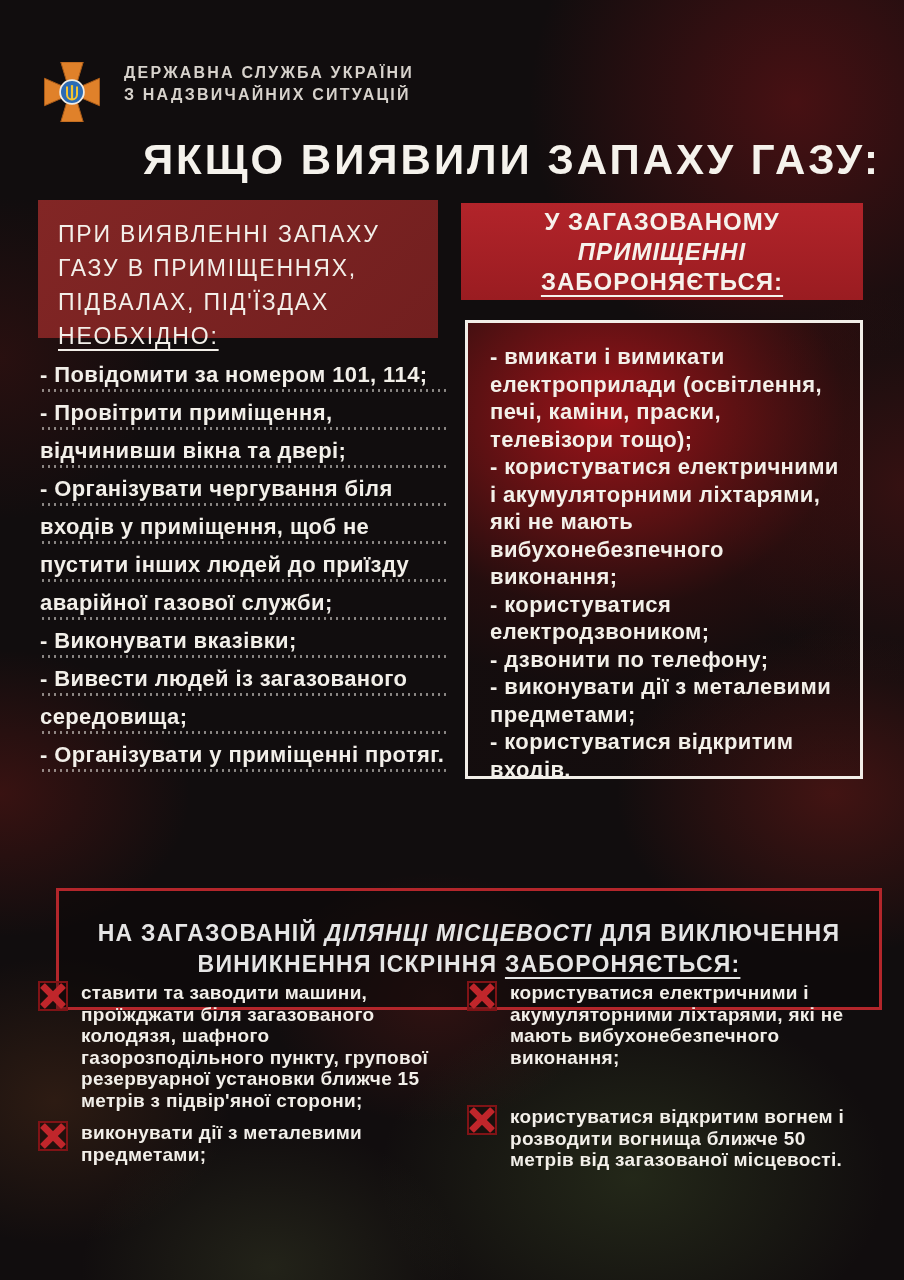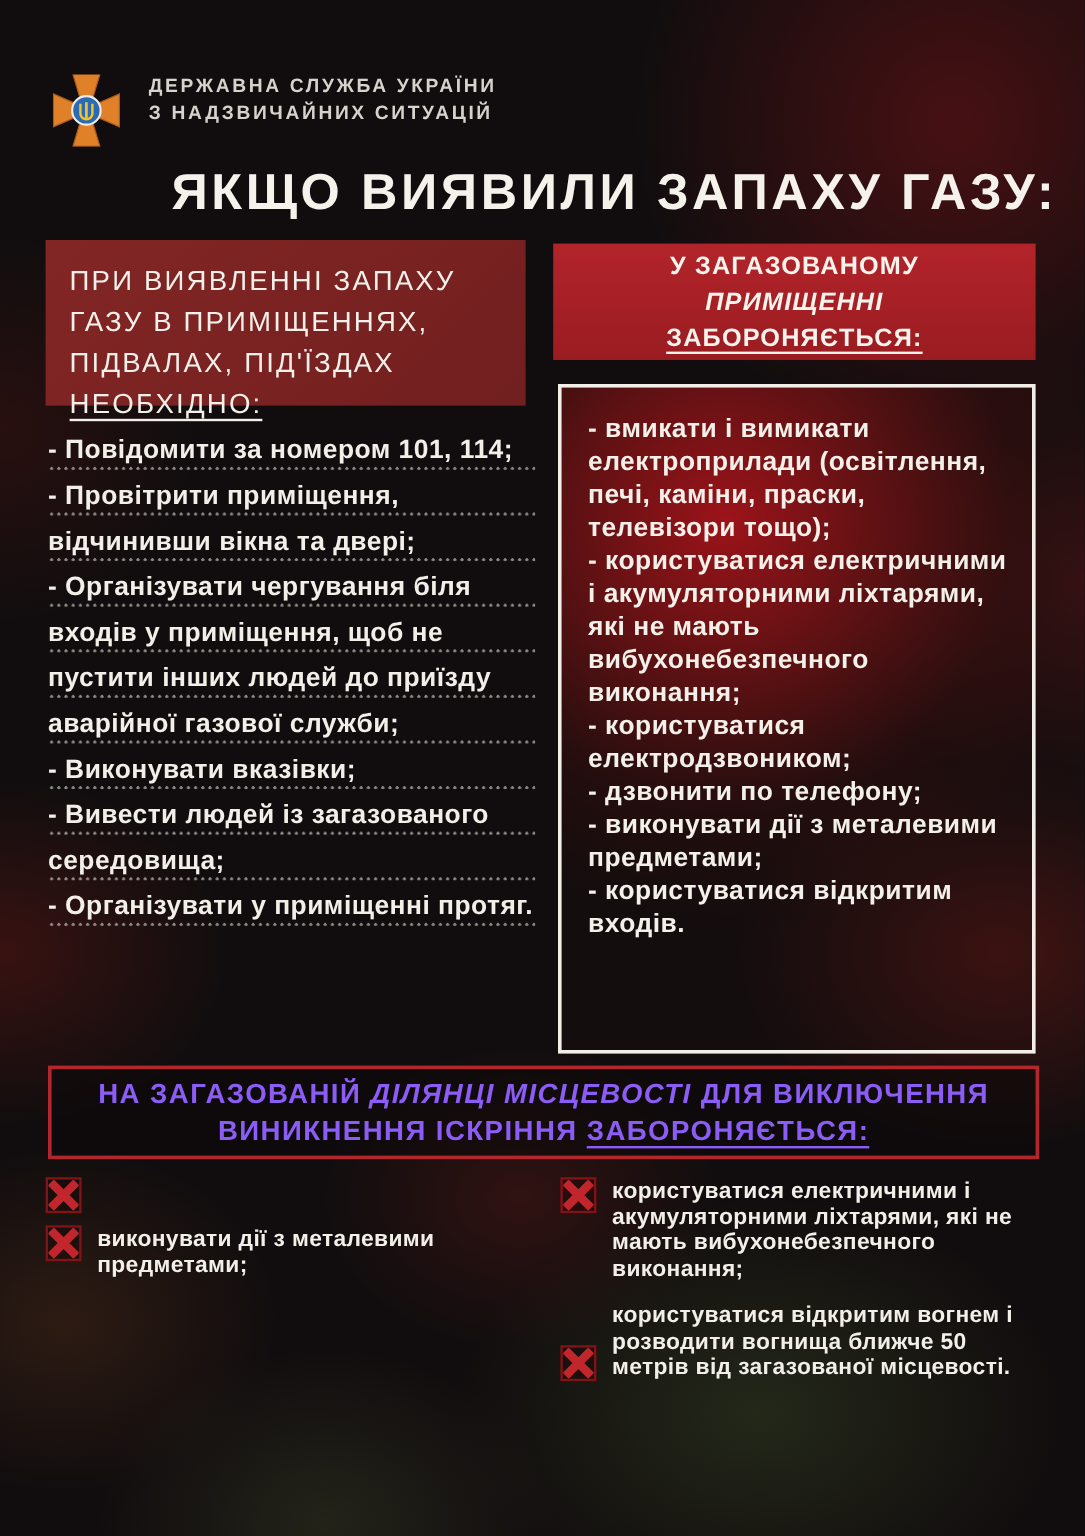--- a/index.html
+++ b/index.html
@@ -28,49 +28,49 @@
   }
   .panel-header-left{
     position:absolute;left:38px;top:200px;width:400px;height:138px;box-sizing:border-box;
     padding:17px 20px;background:linear-gradient(135deg,#822625,#721f1f);
     font-size:23px;font-weight:400;letter-spacing:1.8px;line-height:34px;color:#f3efe9;
   }
   .panel-header-right{
     position:absolute;left:461px;top:203px;width:402px;height:97px;box-sizing:border-box;
     display:flex;align-items:center;justify-content:center;text-align:center;
     padding:10px 26px;background:linear-gradient(180deg,#b2242a,#9a1c21);
-    font-size:21px;font-weight:700;letter-spacing:1px;line-height:30px;color:#f6f2ec;
+    font-size:24px;font-weight:700;letter-spacing:1px;line-height:30px;color:#f6f2ec;
   }
   .u{text-decoration:underline;text-decoration-thickness:2px;text-underline-offset:5px;}
   .it{font-style:italic;}
   .left-list{
     position:absolute;left:40px;top:356px;width:406px;
     font-size:22px;font-weight:600;letter-spacing:0.4px;line-height:38px;color:#f2efe9;
     background-image:radial-gradient(circle at 3px 34.5px, rgba(240,236,230,0.55) 1.1px, transparent 1.5px);
     background-size:6px 38px;background-position:0 0;
   }
   .left-list .litem{margin:0;}
   .right-box{
-    position:absolute;left:465px;top:320px;width:398px;height:558px;box-sizing:border-box;
+    position:absolute;left:465px;top:320px;width:398px;height:459px;box-sizing:border-box;
     border:3px solid #f2eee8;padding:20px 18px 20px 22px;
     background:
       radial-gradient(85% 60% at 35% 20%, rgba(163,20,26,0.95), rgba(112,18,20,0.75) 42%, rgba(62,14,14,0.42) 72%, rgba(30,12,12,0.22) 100%);
     font-size:22px;font-weight:600;letter-spacing:0.4px;line-height:27.5px;color:#f3f0e9;
     overflow:hidden;
   }
   .banner{
-    position:absolute;left:40px;top:888px;width:826px;box-sizing:border-box;
+    position:absolute;left:56px;top:888px;width:826px;box-sizing:border-box;
     border:3px solid #b3262b;background:rgba(12,9,9,0.55);
-    padding:5px 28px;text-align:center;
-    font-size:23px;font-weight:700;letter-spacing:1.2px;line-height:31px;color:#8b5cf6;
+    padding:27px 28px;text-align:center;
+    font-size:23px;font-weight:700;letter-spacing:1.2px;line-height:31px;color:#e5e5e5;
   }
   .bottom{position:absolute;left:38px;top:982px;width:832px;display:grid;grid-template-columns:1fr 1fr;column-gap:26px;}
   .b-item{display:flex;gap:13px;font-size:19px;font-weight:600;letter-spacing:0.3px;line-height:21.5px;color:#f2efe9;}
   .b-item + .b-item{margin-top:11px;}
-  .bcol-right .b-item + .b-item{margin-top:18px;align-items:flex-end;}
+  .bcol-right .b-item + .b-item{margin-top:38px;}
   .x-icon{
     width:26px;height:26px;flex:none;position:relative;margin-top:-1px;
     border:2px solid #801316;background:rgba(30,7,7,0.35);
   }
   .x-icon::before,.x-icon::after{
     content:"";position:absolute;left:50%;top:50%;width:30px;height:7px;border-radius:1px;
     background:#c0262b;transform:translate(-50%,-50%) rotate(45deg);
   }
   .x-icon::after{transform:translate(-50%,-50%) rotate(-45deg);}
   .b-text{padding-top:0;}
@@ -129,20 +129,21 @@
 </div>
 
 <div class="banner">
   <span>НА ЗАГАЗОВАНІЙ </span><span class="it">ДІЛЯНЦІ МІСЦЕВОСТІ</span><span> ДЛЯ ВИКЛЮЧЕННЯ ВИНИКНЕННЯ ІСКРІННЯ </span><span class="u">ЗАБОРОНЯЄТЬСЯ:</span>
 </div>
 
 <div class="bottom">
   <div class="bcol-left">
     <div class="b-item">
       <span class="x-icon"></span>
+      <div class="b-text">ставити та заводити машини, проїжджати біля загазованого колодязя, шафного газорозподільного пункту, групової резервуарної установки ближче 15 метрів з підвір'яної сторони;</div>
     </div>
     <div class="b-item">
       <span class="x-icon"></span>
       <div class="b-text">виконувати дії з металевими предметами;</div>
     </div>
   </div>
   <div class="bcol-right">
     <div class="b-item">
       <span class="x-icon"></span>
       <div class="b-text">користуватися електричними і акумуляторними ліхтарями, які не мають вибухонебезпечного виконання;</div>

